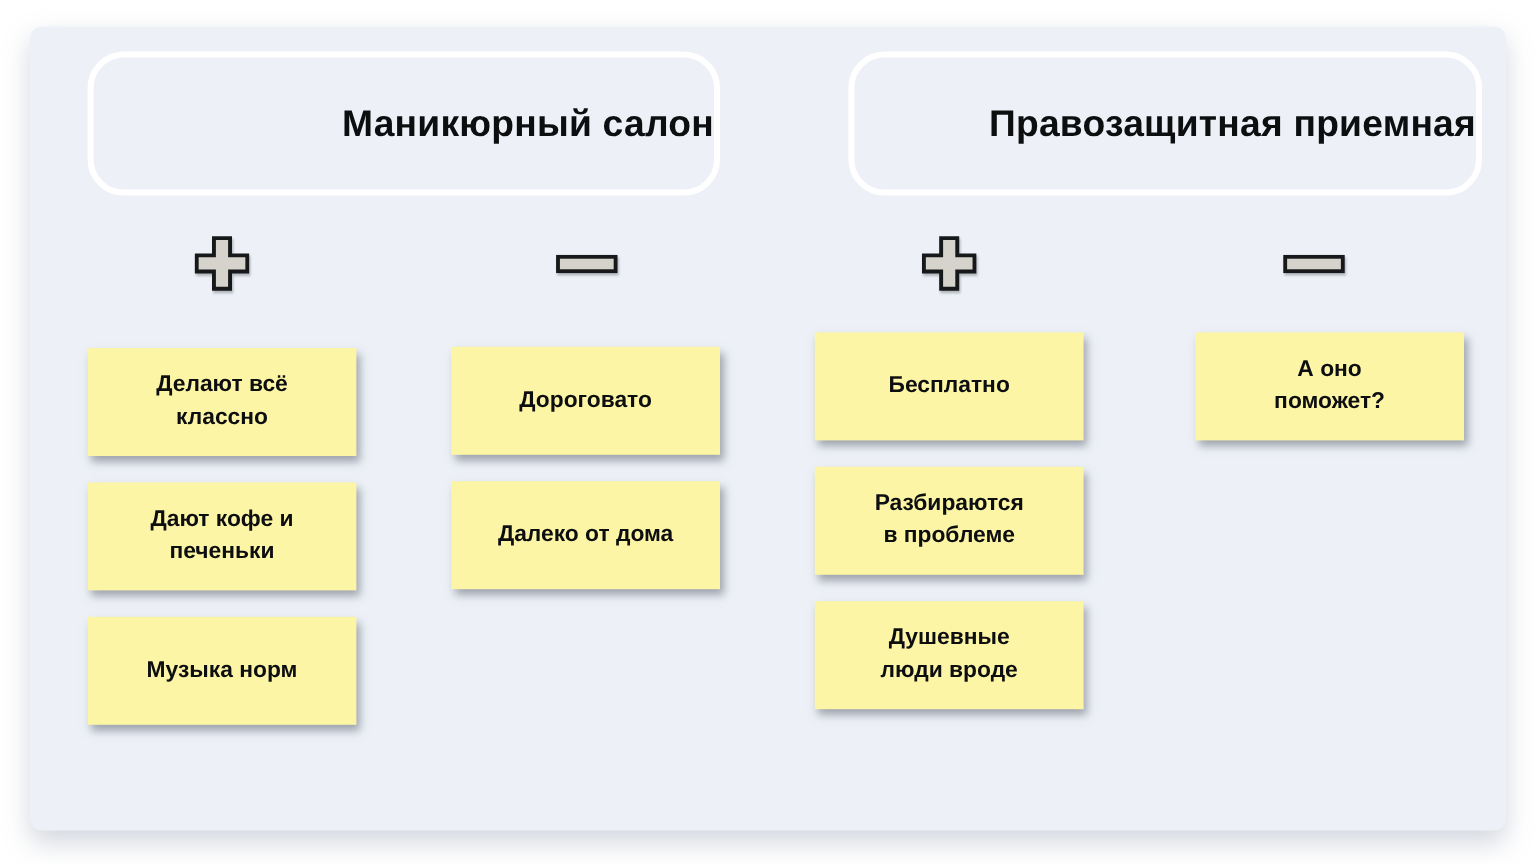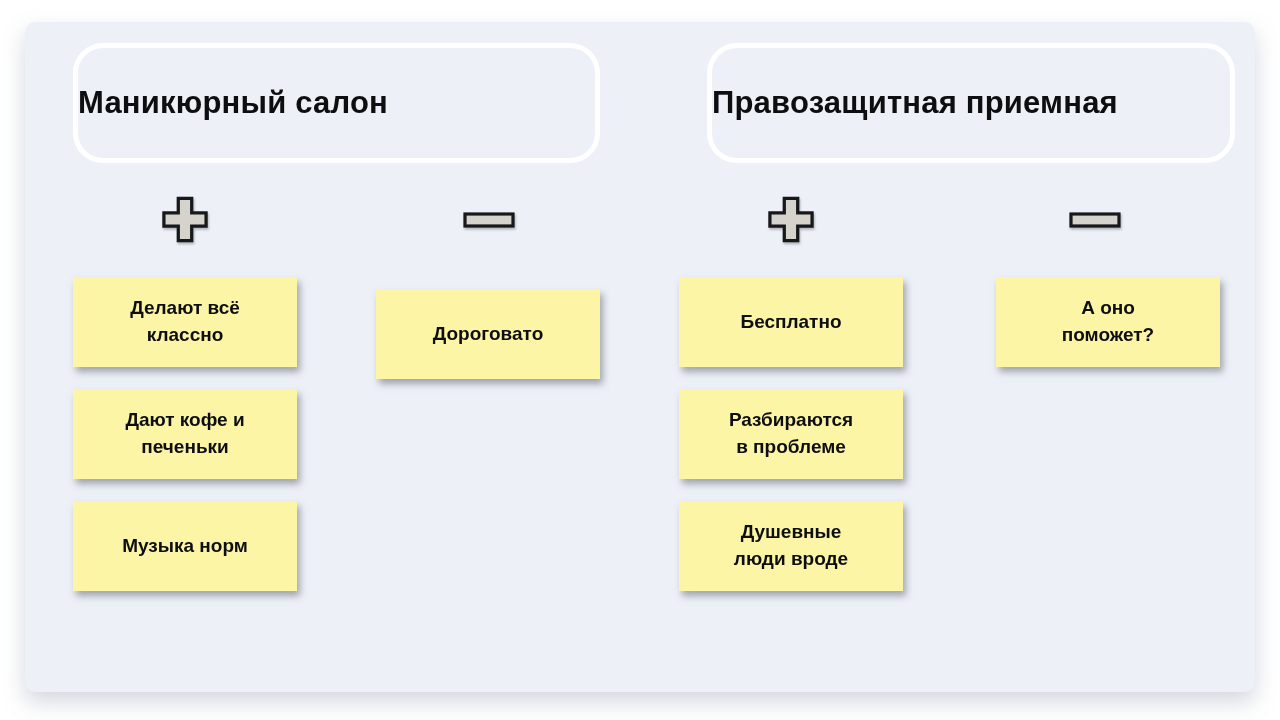--- a/index.html
+++ b/index.html
@@ -27,21 +27,21 @@
     box-shadow: 0 10px 22px rgba(130, 140, 160, 0.35);
   }
   .title-box {
     position: absolute;
     top: 21px;
     height: 120px;
     border: 5px solid var(--title-border);
     border-radius: 30px;
     display: flex;
     align-items: center;
-    justify-content: flex-start;
+    justify-content: flex-end;
   }
   .title-box.box1 { left: 48px;  width: 527px; }
   .title-box.box2 { left: 682px; width: 528px; }
   .title-text {
     font-size: 31px;
     font-weight: 700;
     color: var(--text);
     letter-spacing: 0.2px;
     white-space: nowrap;
   }
@@ -70,21 +70,21 @@
   }
   .note .note-text {
     font-size: 19px;
     font-weight: 700;
     line-height: 1.42;
     color: var(--text);
     text-align: center;
     white-space: pre-line;
     padding: 0 8px;
   }
-  .col1 { left: 48px; }
+  .col1 { left: 48px; margin-top: 13px; }
   .col2 { left: 351px; margin-top: 12px; }
   .col3 { left: 654px; align-items: center; }
   .col4 { left: 957px; margin-left: 14px; }
   .row1 { top: 255px; }
   .row2 { top: 367px; }
   .row3 { top: 479px; }
 </style>
 </head>
 <body>
 
@@ -126,20 +126,23 @@
     <span class="note-text">Дают кофе и
 печеньки</span>
   </div>
   <div class="note col1 row3">
     <span class="note-text">Музыка норм</span>
   </div>
 
   <div class="note col2 row1">
     <span class="note-text">Дороговато</span>
   </div>
+  <div class="note col2 row2">
+    <span class="note-text">Далеко от дома</span>
+  </div>
 
   <div class="note col3 row1">
     <span class="note-text">Бесплатно</span>
   </div>
   <div class="note col3 row3">
     <span class="note-text">Душевные
 люди вроде</span>
   </div>
   <div class="note col3 row2">
     <span class="note-text">Разбираются

